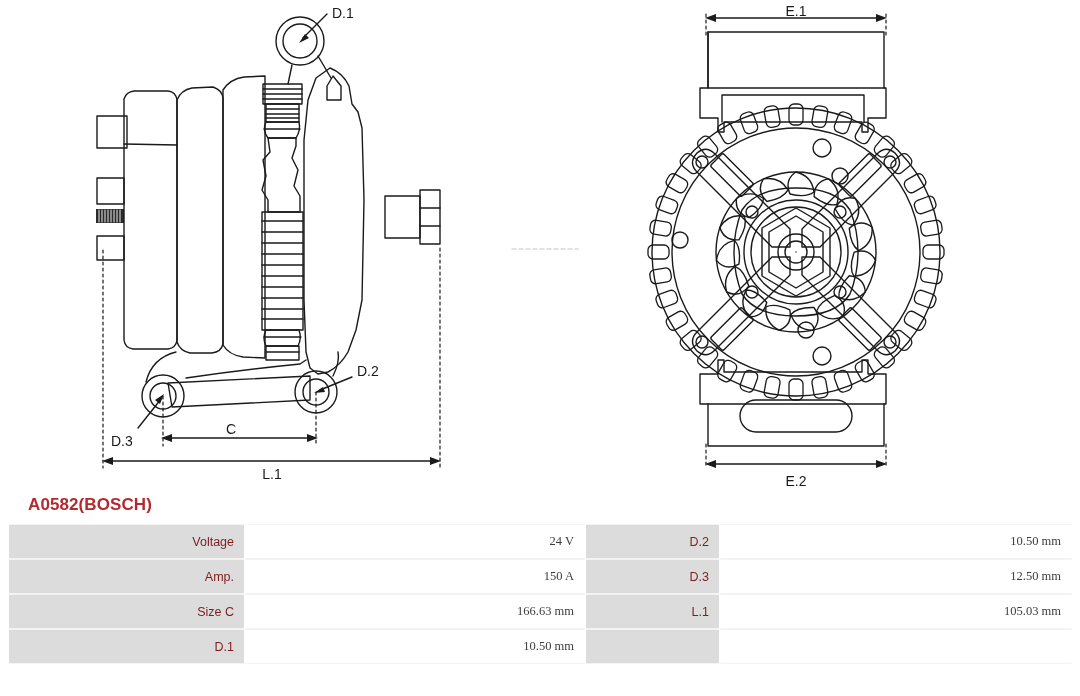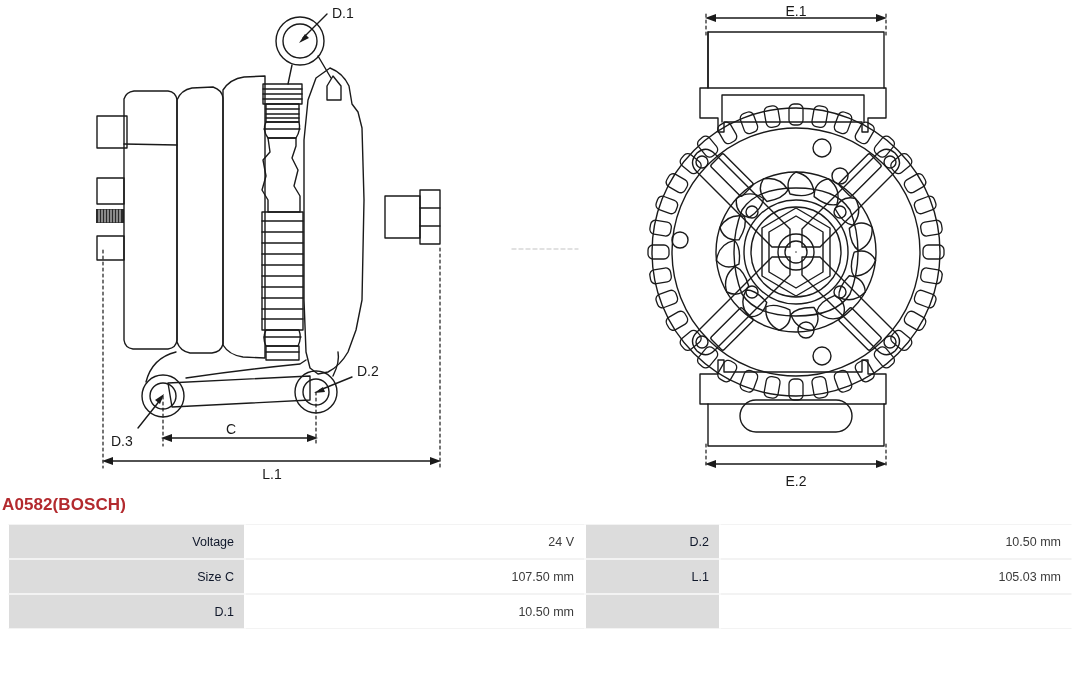--- a/index.html
+++ b/index.html
@@ -27,21 +27,21 @@
   }
   #drawing-svg {
     display: block;
     width: 1080px;
     height: 492px;
   }
 
   
   #part-title {
     position: absolute;
-    left: 2px;
+    left: 28px;
     top: 495px;
     font-size: 17px;
     font-weight: bold;
     letter-spacing: 0.1px;
     white-space: nowrap;
   }
 
   
   #spec-table-wrap {
     position: absolute;
@@ -62,27 +62,28 @@
     vertical-align: middle;
     text-align: right;
     border: 1px solid #ffffff;
     border-top: 1px solid #f3f3f3;
     border-bottom: 1px solid #f3f3f3;
     white-space: nowrap;
     overflow: hidden;
   }
   td.lbl {
     background: #dcdcdc;
-    color: #0f172a;
+    color: #7f1d1d;
     border-right: 3px solid #ffffff;
   }
   td.val {
     background: #ffffff;
     color: #3c3c3c;
     border-right: 3px solid #ffffff;
+    font-family: Liberation Serif, serif;
   }
   td.val-last { border-right: 1px solid #ffffff; }
   col.c1 { width: 237px; }
   col.c2 { width: 340px; }
   col.c3 { width: 135px; }
   col.c4 { width: 352px; }
 </style>
 </head>
 <body>
 
@@ -496,22 +497,28 @@
         <col class="c4">
       </colgroup>
     <tbody id="spec-table-body">
         <tr>
           <td class="lbl">Voltage</td>
           <td class="val">24 V</td>
           <td class="lbl">D.2</td>
           <td class="val val-last">10.50 mm</td>
         </tr>
         <tr>
+          <td class="lbl">Amp.</td>
+          <td class="val">150 A</td>
+          <td class="lbl">D.3</td>
+          <td class="val val-last">12.50 mm</td>
+        </tr>
+        <tr>
           <td class="lbl">Size C</td>
-          <td class="val">107.50 mm</td>
+          <td class="val">166.63 mm</td>
           <td class="lbl">L.1</td>
           <td class="val val-last">105.03 mm</td>
         </tr>
         <tr>
           <td class="lbl">D.1</td>
           <td class="val">10.50 mm</td>
           <td class="lbl"></td>
           <td class="val val-last"></td>
         </tr>
       </tbody>

